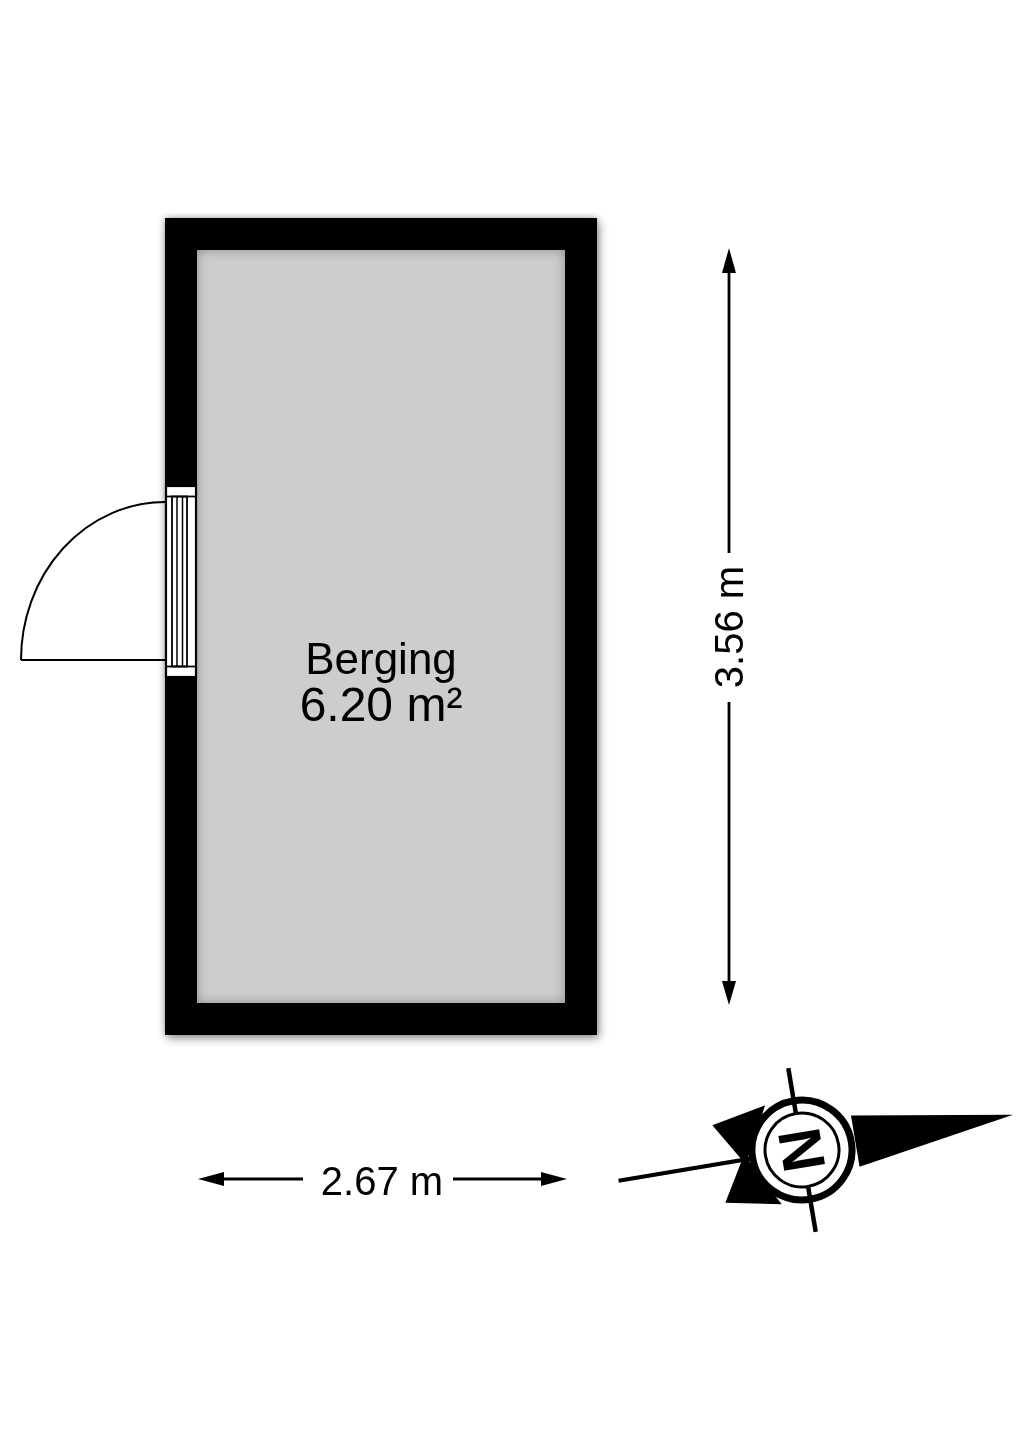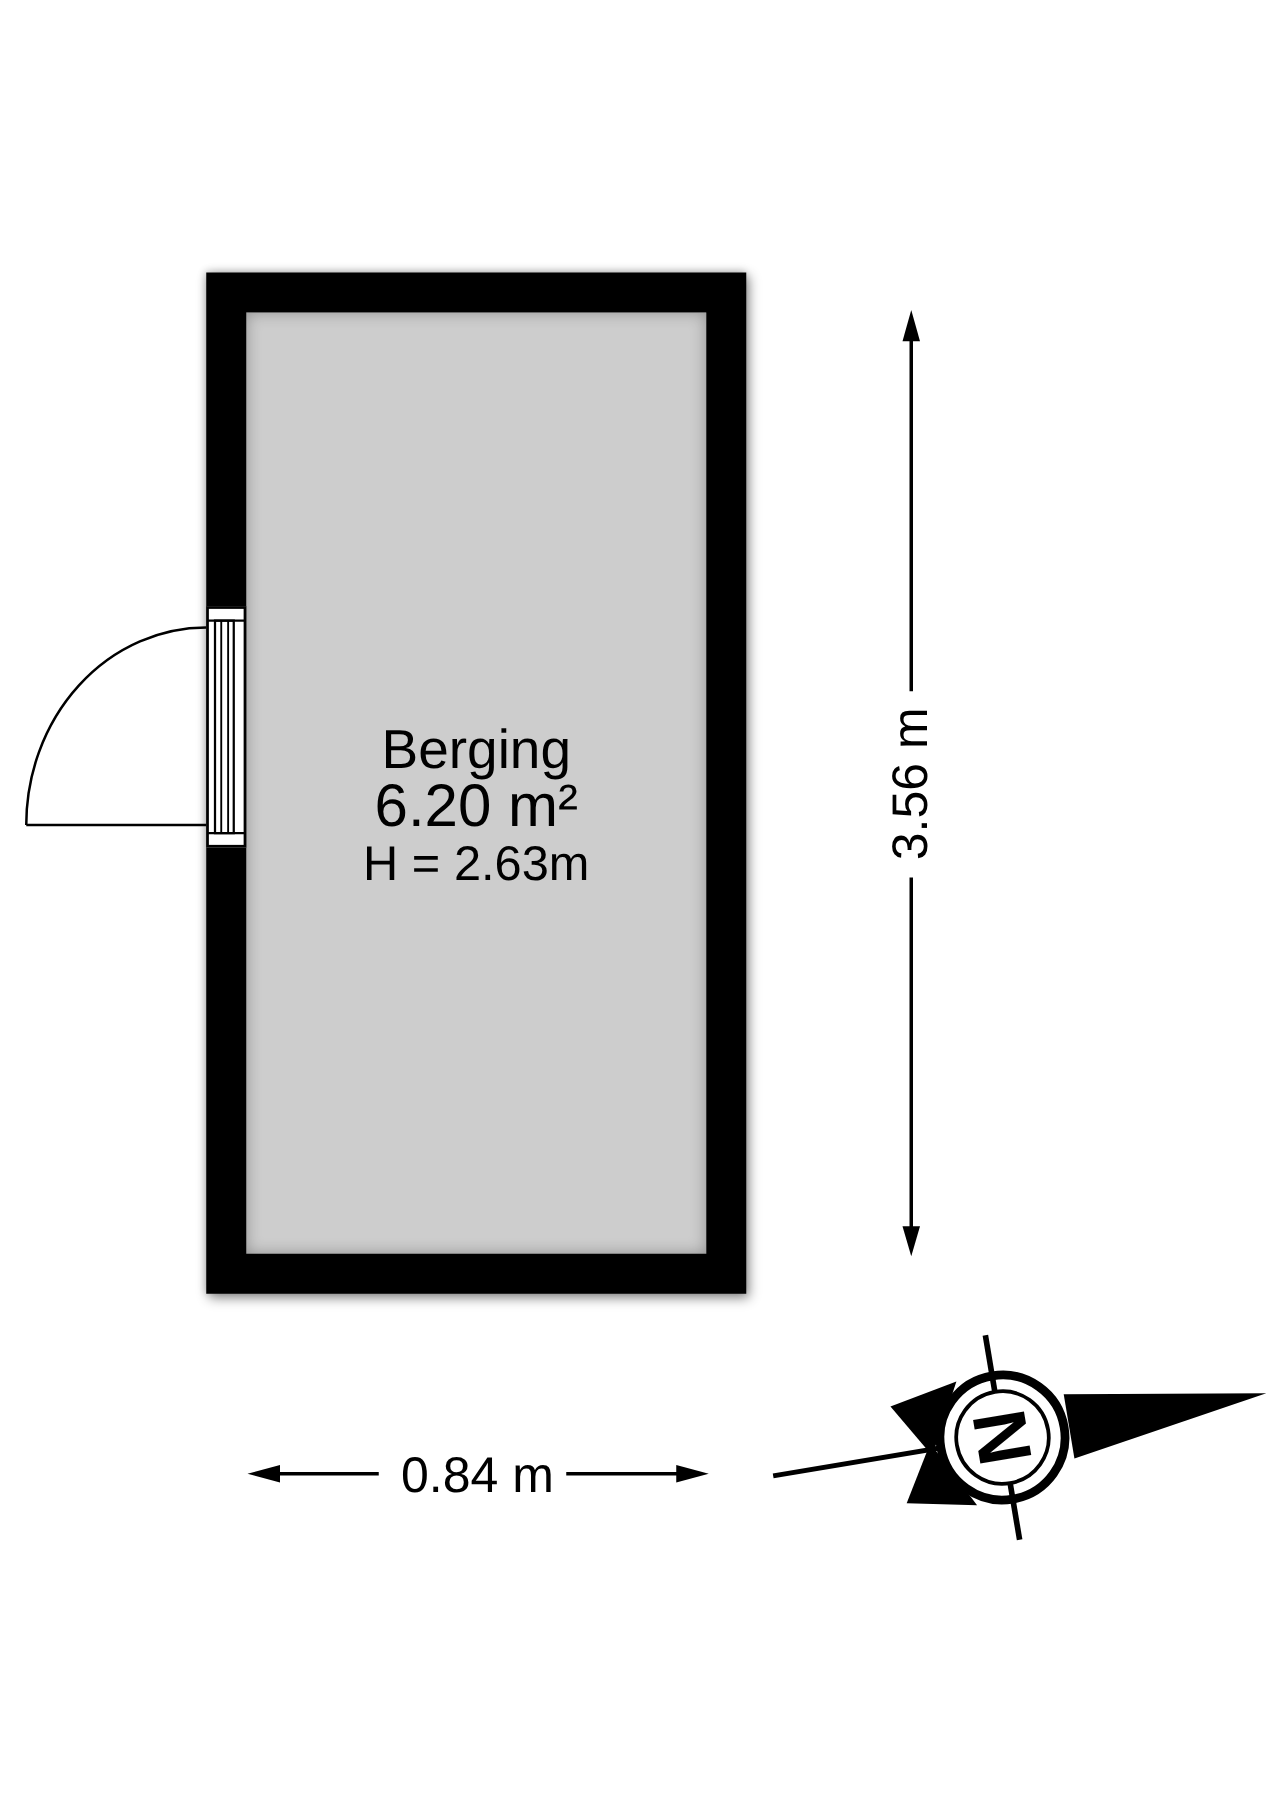--- a/index.html
+++ b/index.html
@@ -20,21 +20,21 @@
     position:absolute;left:197px;top:250px;width:368px;height:753px;
     background:#cdcdcd;
     box-shadow:inset 0 0 12px rgba(0,0,0,0.30);
   }
   .door-gap{
     position:absolute;left:165px;top:485px;width:32px;height:193px;
     background:#ffffff;
   }
   svg.overlay{position:absolute;left:0;top:0;}
   .room-label{
-    position:absolute;left:381px;top:577px;
+    position:absolute;left:381px;top:636px;
     transform:translateX(-50%);
     text-align:center;white-space:nowrap;
   }
   .room-name{font-size:44px;line-height:46px;}
   .room-area{font-size:48px;line-height:46px;}
   .room-height{font-size:39px;line-height:46px;}
   .dim-v{
     position:absolute;left:729px;top:627px;
     transform:translate(-50%,-50%) rotate(-90deg);
     font-size:40px;white-space:nowrap;
@@ -93,19 +93,18 @@
       <circle cx="0" cy="0" r="50" fill="#ffffff" stroke="#000" stroke-width="7"></circle>
       <line x1="-83" y1="0" x2="83" y2="0" stroke="#000" stroke-width="4.5"></line>
       <circle cx="0" cy="0" r="37" fill="#ffffff" stroke="#000" stroke-width="3"></circle>
       <text x="0" y="21" text-anchor="middle" class="compass-letter" fill="#000">N</text>
     </g>
   </svg>
 
   <div class="room-label">
     <div class="room-name">Berging</div>
     <div class="room-area">6.20 m²</div>
-    <div class="room-height">H = 2.63m</div>
   </div>
 
   <div class="dim-v">3.56 m</div>
-  <div class="dim-h">0.84 m</div>
+  <div class="dim-h">2.67 m</div>
 
 </div>
 
 </body></html>

